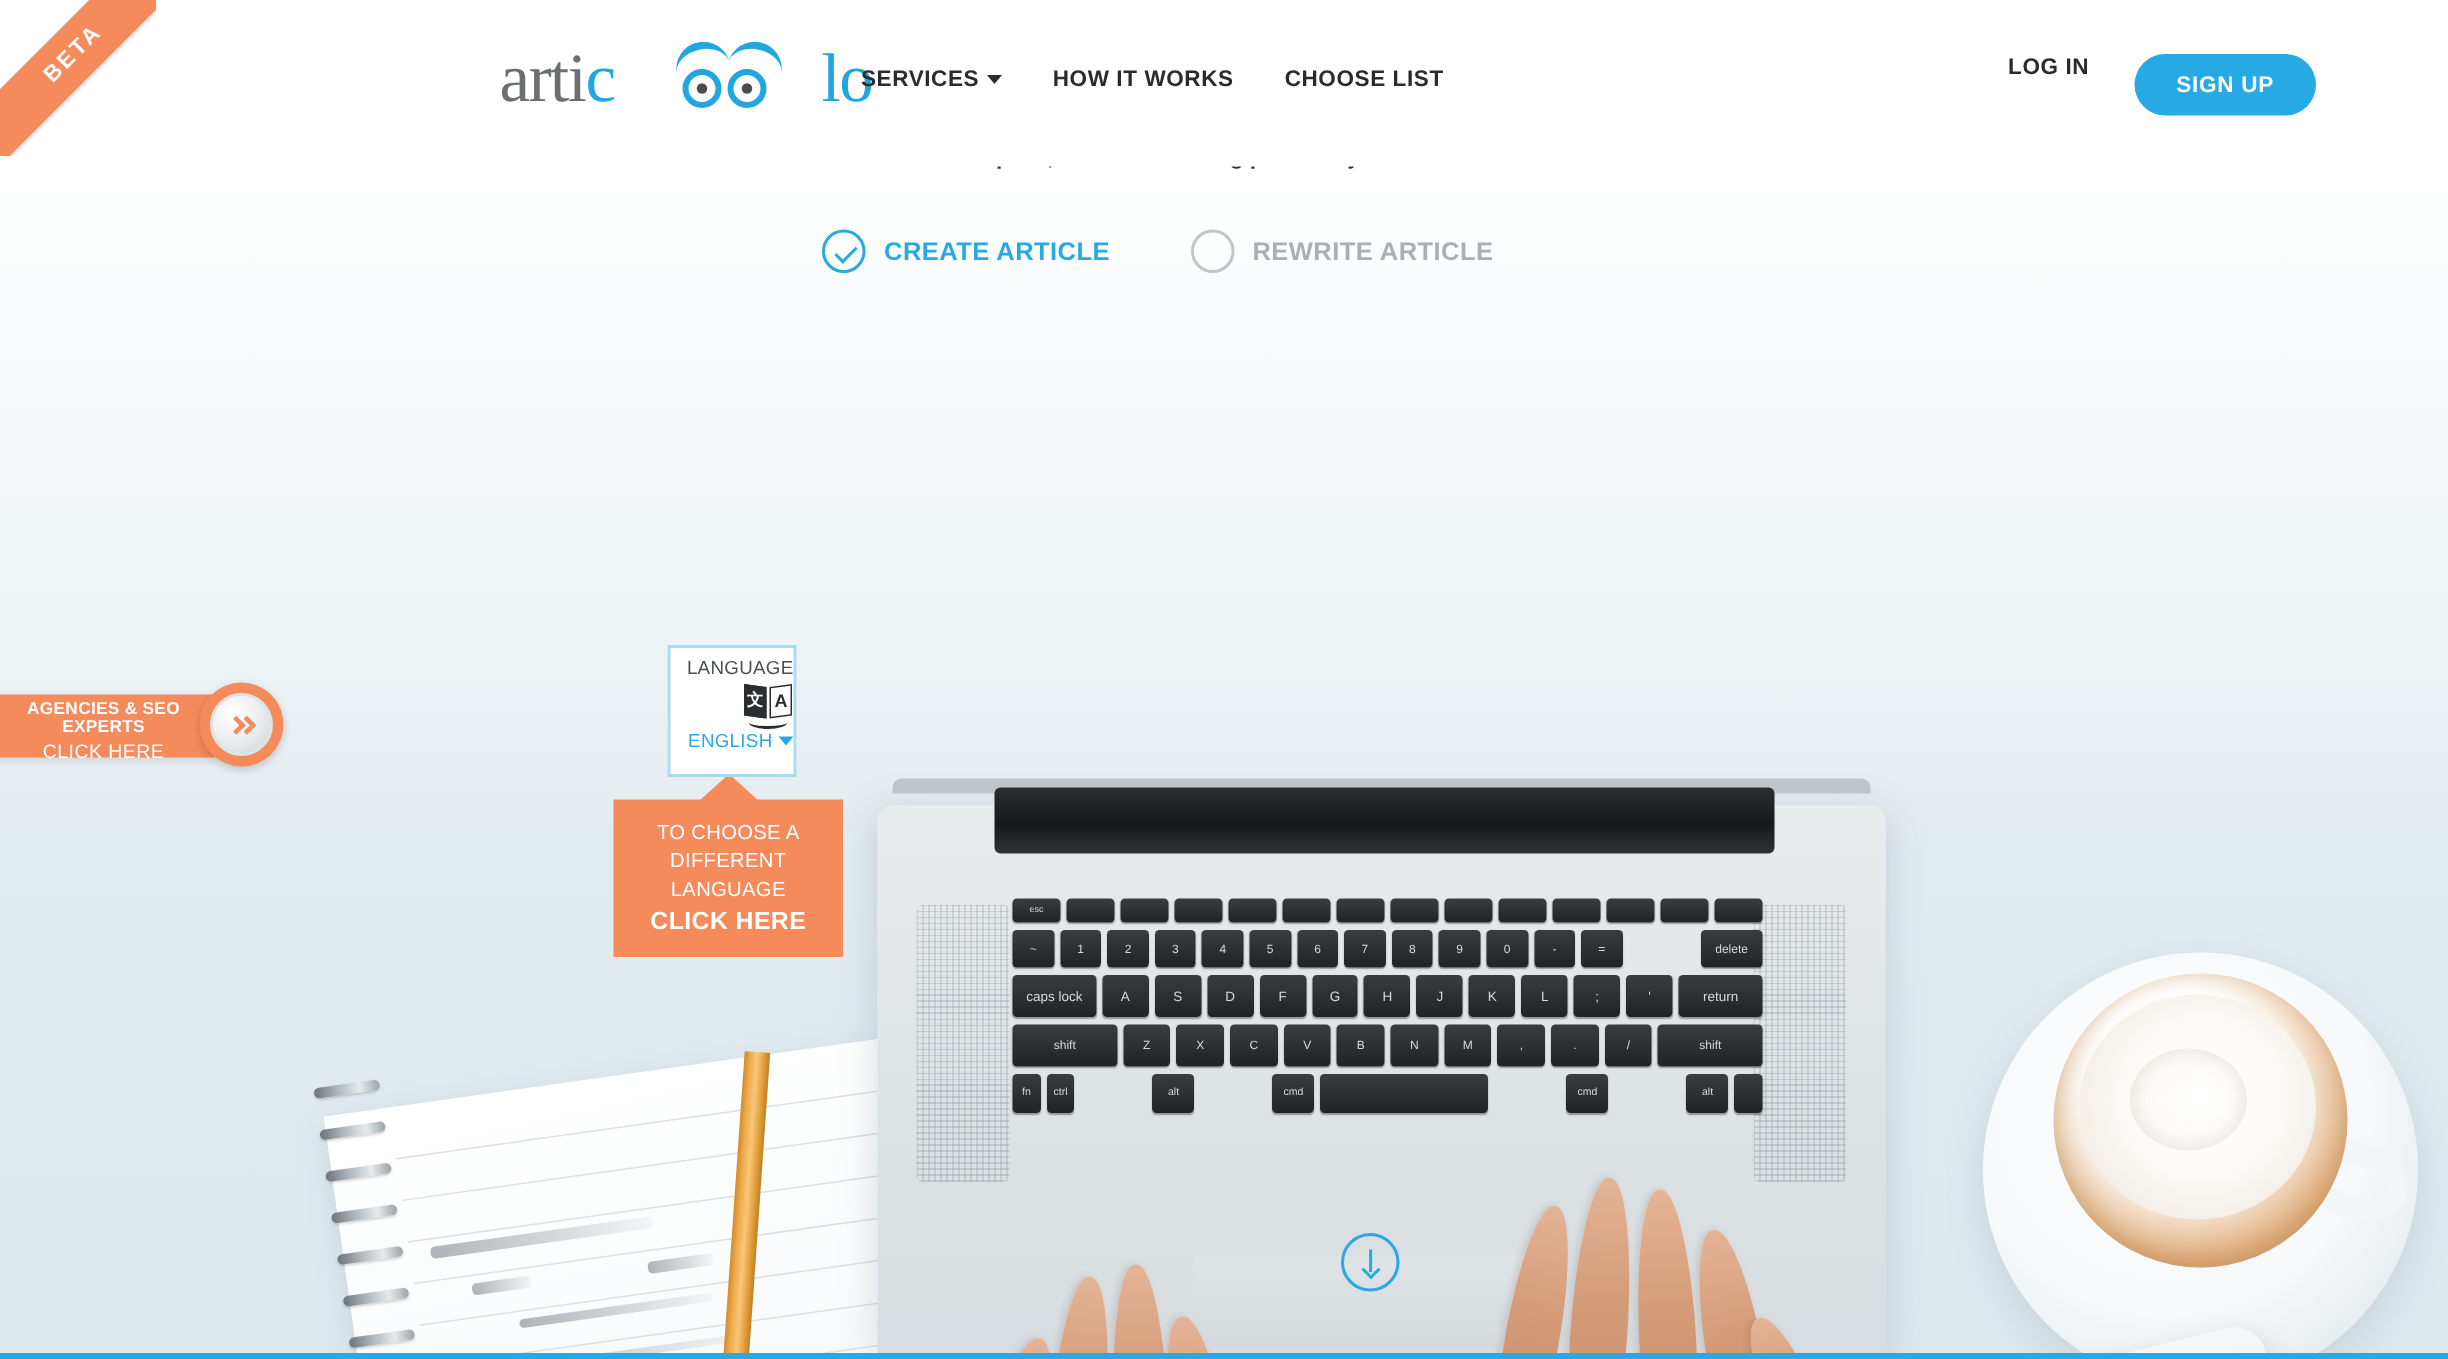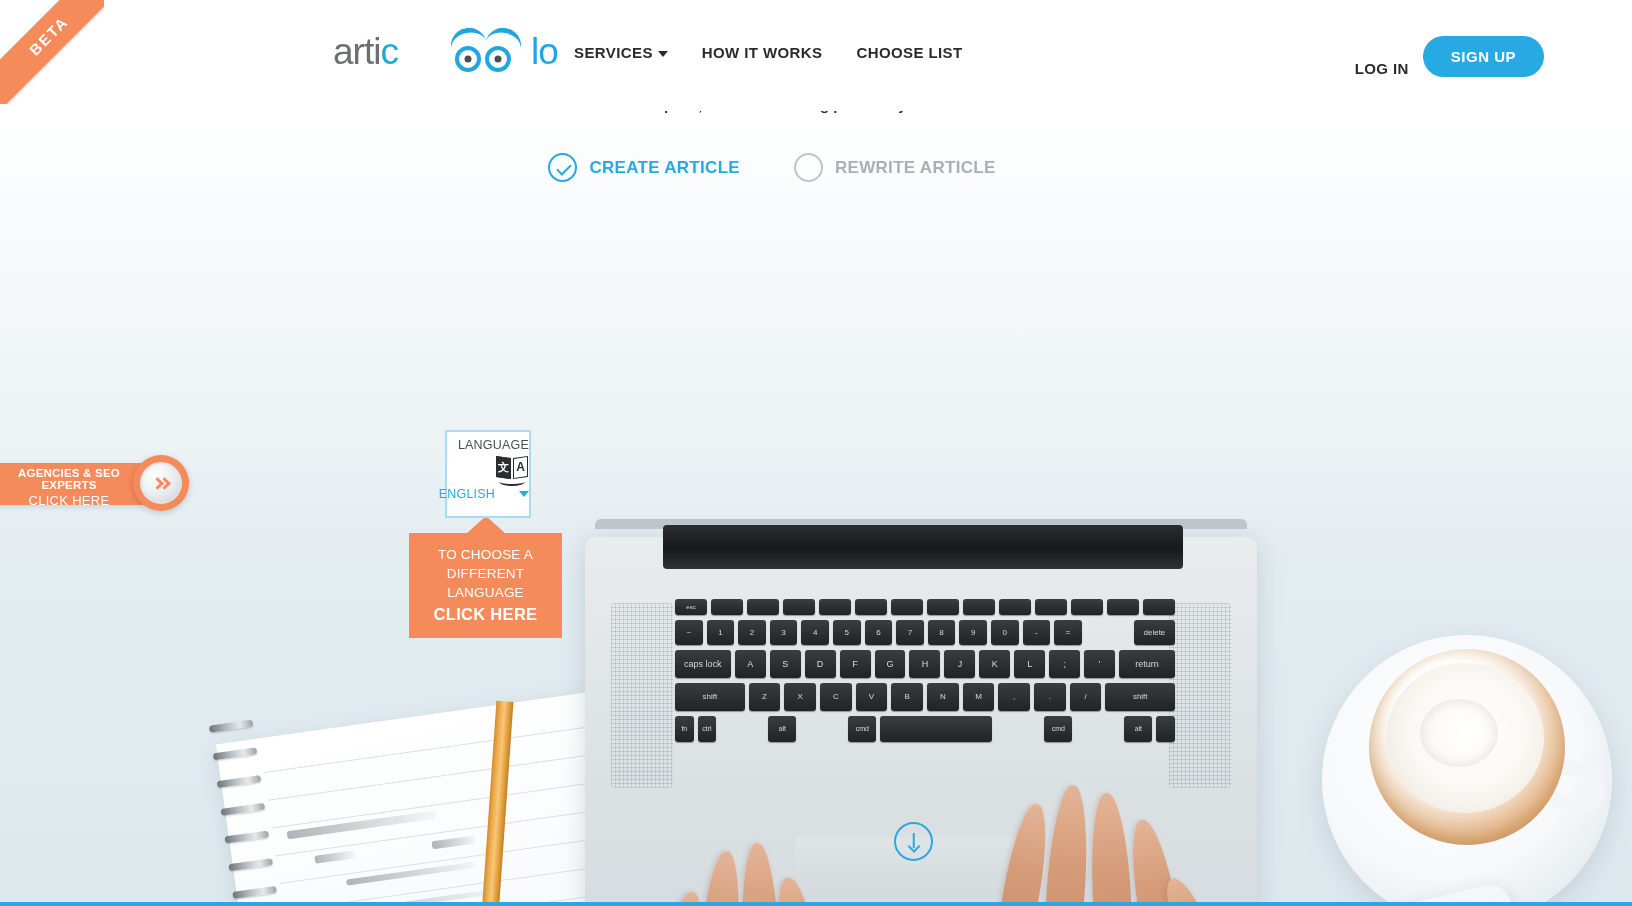--- a/index.html
+++ b/index.html
@@ -28,21 +28,21 @@
     box-shadow: 0 1px 3px rgba(0,0,0,.18);
   }
   #beta-ribbon .band span {
     display:block; width:100%; text-align:center; line-height:36px;
     color:#fff; font-size:15px; font-weight:bold; letter-spacing:2px;
     font-family:"Liberation Sans", sans-serif;
   }
 
   #logo { position:absolute; left:333px; top:28px; height:48px; user-select:none; }
   .logo-txt {
-    font-family:Liberation Sans, sans-serif; font-size:37px; line-height:48px;
+    font-family:Liberation Serif, serif; font-size:46px; line-height:48px;
     letter-spacing:-1px;
   }
   .logo-a { color:#6d6e71; font-weight:400; }
   .logo-b { color:#21a7e0; font-weight:400; }
   .logo-eyes { position:absolute; left:122px; top:4px; width:70px; height:44px; }
   .eye {
     position:absolute; top:14px; width:26px; height:26px; border-radius:50%;
     border:4px solid #21a7e0; background:#fff;
   }
   .eye.l { left:0; } .eye.r { left:30px; }
@@ -58,21 +58,21 @@
   #mainnav { position:absolute; left:574px; top:44px; display:flex; gap:34px; align-items:center; }
   .navlink {
     font-size:15px; font-weight:bold; color:#2b2b2b; letter-spacing:.4px;
     cursor:pointer; text-decoration:none; white-space:nowrap;
   }
   .navlink .caret {
     display:inline-block; margin-left:5px;
     border-left:5px solid transparent; border-right:5px solid transparent;
     border-top:6px solid #2b2b2b; vertical-align:middle;
   }
-  #auth { position:absolute; right:88px; top:36px; display:flex; align-items:flex-end; gap:14px; }
+  #auth { position:absolute; right:88px; top:36px; display:flex; align-items:flex-start; gap:30px; }
   #login-link { font-size:15px; font-weight:bold; color:#2b2b2b; cursor:pointer; letter-spacing:.4px; }
   #signup-btn {
     background:#27a9e3; color:#fff; font-size:15px; font-weight:bold; letter-spacing:.5px;
     border:none; border-radius:22px; padding:12px 28px; cursor:pointer;
     font-family:"Liberation Sans", sans-serif;
   }
 
   
   #hero {
     position:absolute; top:111px; left:0; width:1632px; height:795px; overflow:hidden;
@@ -240,21 +240,21 @@
   #lang-icon .pg.r { right:1px; background:#fff; border:1px solid #2b2e30; transform:skewY(-8deg); }
   #lang-icon .glyphA { position:absolute; right:4px; top:6px; color:#2b2e30; font-size:12px; font-weight:bold;
                        line-height:12px; font-family:"Liberation Sans",sans-serif; }
   #lang-icon .glyphZ { position:absolute; left:3px; top:6px; color:#fff; font-size:11px; font-weight:bold;
                        line-height:12px; }
   #lang-icon .swoosh {
     position:absolute; left:4px; bottom:-1px; width:26px; height:9px;
     border-bottom:2px solid #2b2e30; border-radius:0 0 50% 50%;
   }
   #lang-value-row {
-    display:flex; align-items:center; gap:24px; margin-top:2px;
+    display:flex; align-items:center; gap:4px; margin-top:2px;
   }
   #lang-value { font-size:12.5px; color:#29a9e1; letter-spacing:.2px; }
   #lang-caret { width:0; height:0; border-left:5px solid transparent; border-right:5px solid transparent;
                 border-top:6px solid #29a9e1; }
 
   
   #lang-tip {
     position:absolute; left:409px; top:533px; width:153px; z-index:28;
     background:#f58a5b; color:#fff; text-align:center; padding:12px 6px 14px;
   }

